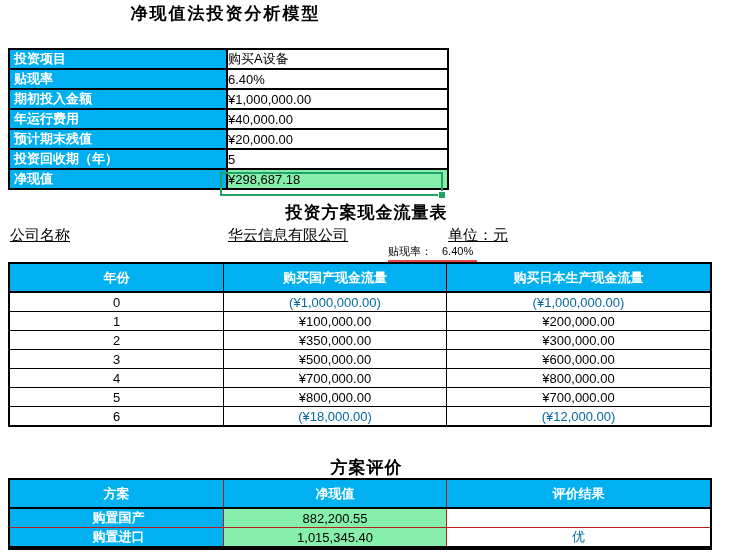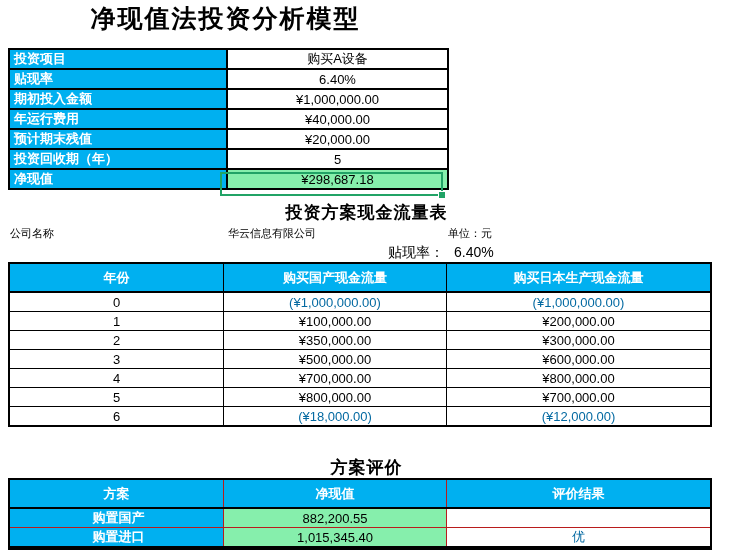--- a/index.html
+++ b/index.html
@@ -3,30 +3,30 @@
 <meta charset="utf-8">
 <style>
   html,body{margin:0;padding:0;}
   body{
     width:733px;height:553px;background:#ffffff;position:relative;
     font-family:"Liberation Sans","DejaVu Sans",sans-serif;color:#000;
     overflow:hidden;
   }
   .main-title{
     position:absolute;top:2px;left:8px;width:435px;margin:0;
-    text-align:center;font-size:25px;font-weight:bold;letter-spacing:2px;
+    text-align:center;font-size:17px;font-weight:bold;letter-spacing:2px;
   }
   table{border-collapse:collapse;table-layout:fixed;}
   td{padding:0;overflow:hidden;white-space:nowrap;font-size:13px;}
 
   
   .t1{position:absolute;left:8px;top:48px;width:435px;}
   .t1 td{border:2px solid #000;height:17px;}
   .t1 .c-label{width:212px;padding-left:4px;}
-  .t1 .c-val{width:219px;text-align:center;}
+  .t1 .c-val{width:219px;}
   .cyan{background:#00B0F0;color:#fff;font-weight:bold;}
   .graycell{background:#86efac;}
 
   
   .sel-overlay{
     position:absolute;left:220px;top:172px;width:219px;height:20px;
     border:2px solid #21A366;pointer-events:auto;background:transparent;
   }
   .fill-handle{
     position:absolute;right:-5px;bottom:-5px;width:6px;height:6px;
@@ -35,26 +35,26 @@
 
   
   .sec-title{
     position:absolute;left:0;width:733px;margin:0;text-align:center;
     font-size:17px;font-weight:bold;letter-spacing:1px;
   }
   .sec2{top:201px;}
   .sec3{top:456px;}
 
   
-  .meta{position:absolute;font-size:11px;}
+  .meta{position:absolute;font-size:15px;text-decoration:underline;}
   .m-company-label{left:10px;top:226px;}
   .m-company-name{left:228px;top:226px;}
   .m-unit{left:448px;top:226px;}
   .discount-line{
-    position:absolute;left:388px;top:244px;font-size:14px;
+    position:absolute;left:388px;top:244px;font-size:11px;
     border-bottom:6px solid #ef4444;padding:0 4px 1px 0;
   }
   .discount-line .gap{display:inline-block;width:10px;}
 
   
   .t2{position:absolute;left:8px;top:262px;width:704px;border:2px solid #000;}
   .t2 td{border:1px solid #000;text-align:center;}
   .t2 .hrow td{height:27px;border-bottom:2px solid #000;}
   .t2 .drow td{height:18px;}
   .t2 .c-year{width:213px;}

